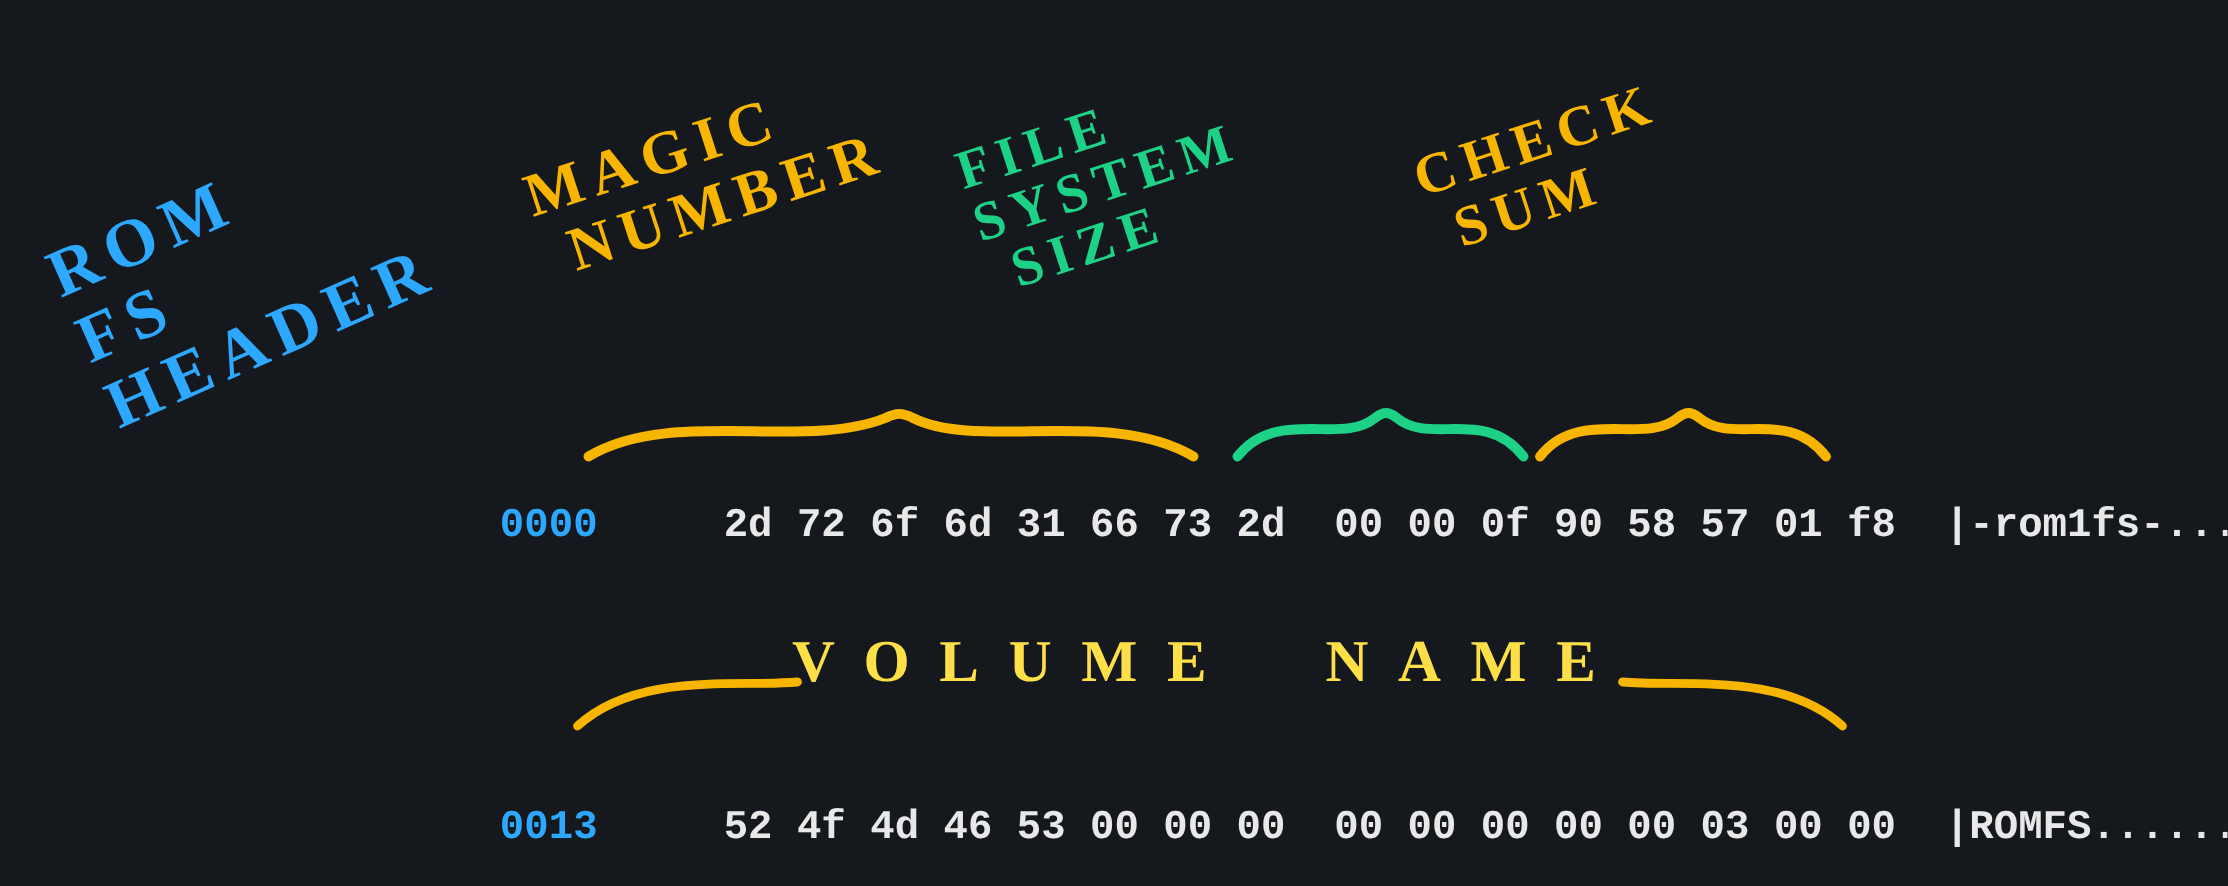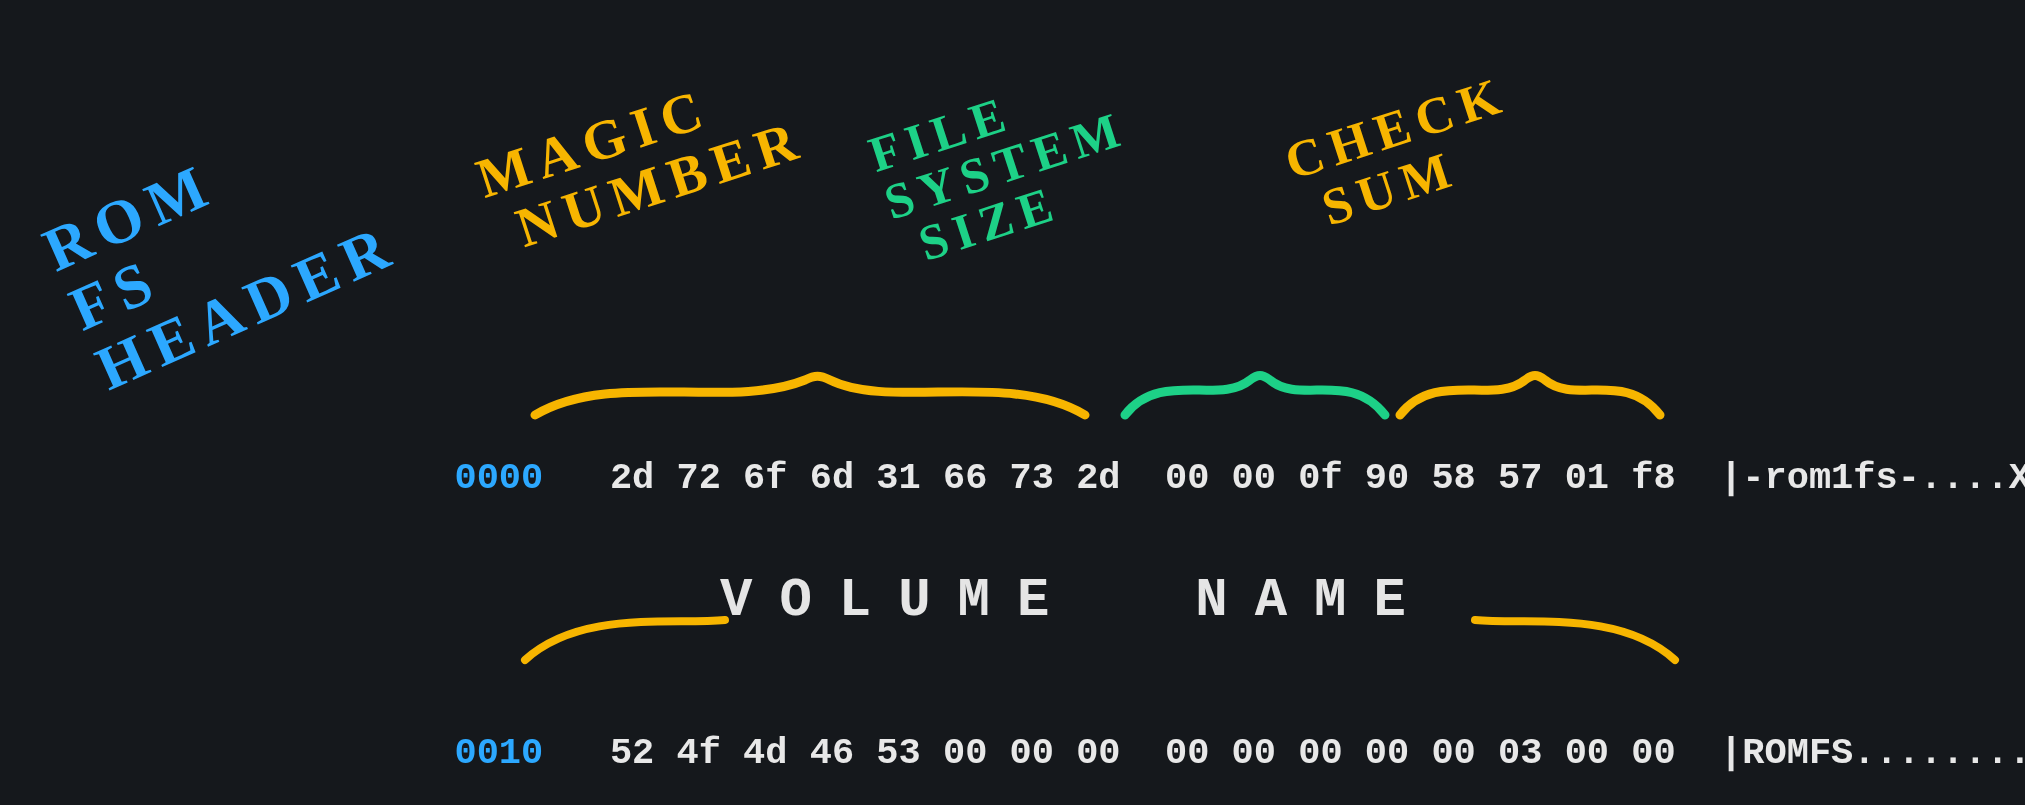--- a/index.html
+++ b/index.html
@@ -53,39 +53,39 @@
     top: 100px;
   }
 
   .hexrow {
     position: absolute;
     font-size: 37px;
     font-weight: bold;
     white-space: pre;
   }
   .offset { color: #2ca8ff; text-align: right; }
-  .bytes  { color: #e8e8e8; }
+  .bytes  { color: #e8e8e8; margin-left: 48px; }
   .ascii  { color: #e8e8e8; }
 
   .row0 { left: 410px; top: 415px; }
   .row1 { left: 410px; top: 690px; }
 
   
   .brace {
     position: absolute;
     stroke-linecap: round;
     stroke-linejoin: round;
     fill: none;
   }
 
   .volume-label {
     position: absolute;
-    color: #e5e5e5;
+    color: #fde047;
     font-size: 54px;
-    font-family: Liberation Mono, monospace;
+    font-family: Liberation Serif, serif;
     font-weight: bold;
     letter-spacing: 0.5em;
     left: 720px;
     top: 570px;
     white-space: pre;
   }
 </style>
 </head>
 <body>
 
@@ -120,14 +120,14 @@
   <path d="M5 70 C 60 20, 150 35, 205 30" stroke="#f7b500" stroke-width="8"></path>
 </svg>
 
 <div class="volume-label">VOLUME  NAME</div>
 
 <svg class="brace" style="left:1470px; top:590px;" width="210" height="80" viewBox="0 0 210 80">
   <path d="M5 30 C 60 35, 150 20, 205 70" stroke="#f7b500" stroke-width="8"></path>
 </svg>
 
 <div class="hexrow row1">
-  <span class="offset">0010</span><span>   </span><span class="bytes">52 4f 4d 46 53 00 00 00  00 00 00 00 00 03 00 00</span><span>  </span><span class="ascii">|ROMFS...........|</span>
+  <span class="offset">0013</span><span>   </span><span class="bytes">52 4f 4d 46 53 00 00 00  00 00 00 00 00 03 00 00</span><span>  </span><span class="ascii">|ROMFS...........|</span>
 </div>
 
 </body></html>

